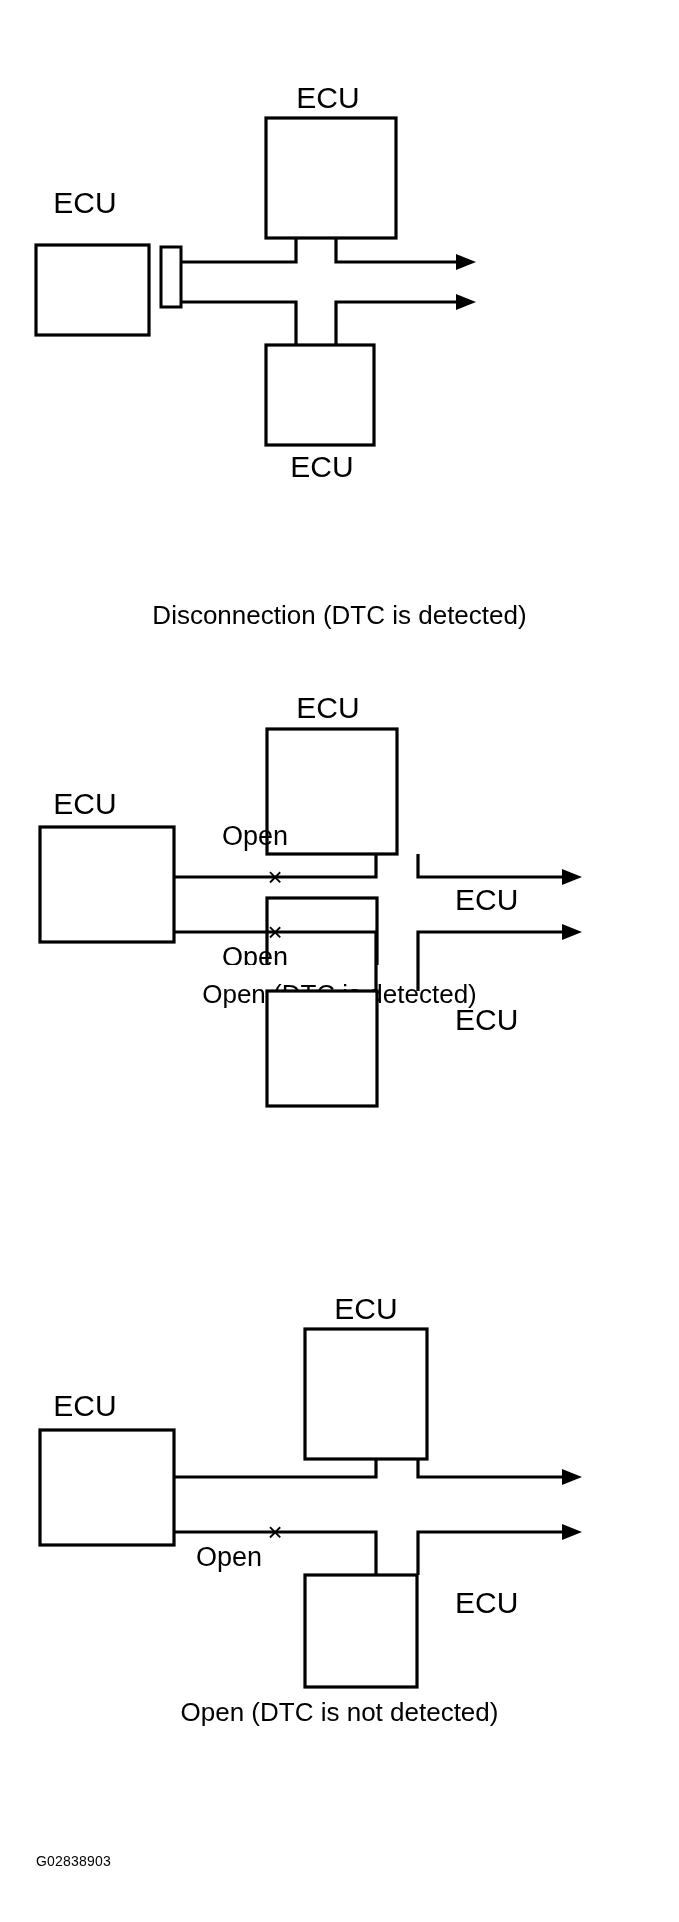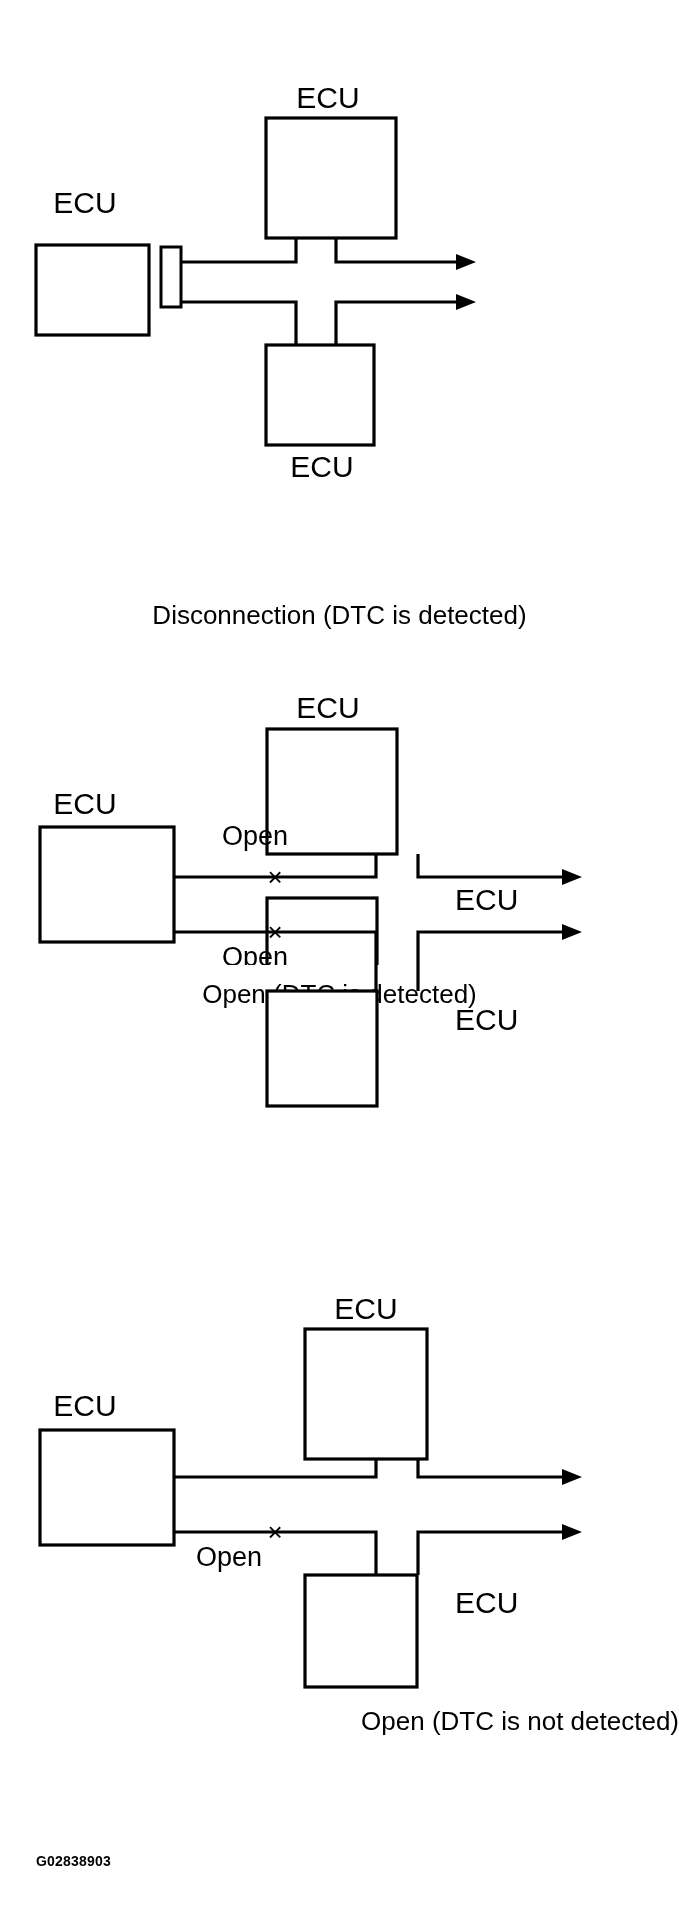--- a/index.html
+++ b/index.html
@@ -42,21 +42,21 @@
     font-family: "Liberation Sans", sans-serif;
     color: #000;
     letter-spacing: 0px;
     white-space: nowrap;
   }
 
   .figcode {
     position: absolute;
     left: 36px;
     font-size: 14px;
-    font-weight: bold;
+    font-weight: normal;
     font-family: "Liberation Sans", sans-serif;
     color: #000;
     letter-spacing: 0.2px;
   }
 
   svg text.ecu-label {
     font-family: "Liberation Sans", sans-serif;
     font-size: 30px;
     fill: #000;
   }
@@ -184,18 +184,18 @@
       <polygon points="562,259 582,267 562,275" fill="#000"></polygon>
 
       <text class="x-mark" x="275" y="276" text-anchor="middle">×</text>
 
       <text class="open-label" x="196" y="301" text-anchor="start">Open</text>
 
       <rect class="box" x="305" y="310" width="112" height="112"></rect>
 
       <text class="ecu-label" x="455" y="348" text-anchor="start">ECU</text>
     </svg>
-    <div class="caption" style="top:441px;text-align:right;">Open (DTC is not detected)</div>
+    <div class="caption" style="top:432px;">Open (DTC is not detected)</div>
   </div>
 
   <div class="figcode" style="top:1828px;">G02838903</div>
 
 </div>
 
 </body></html>

